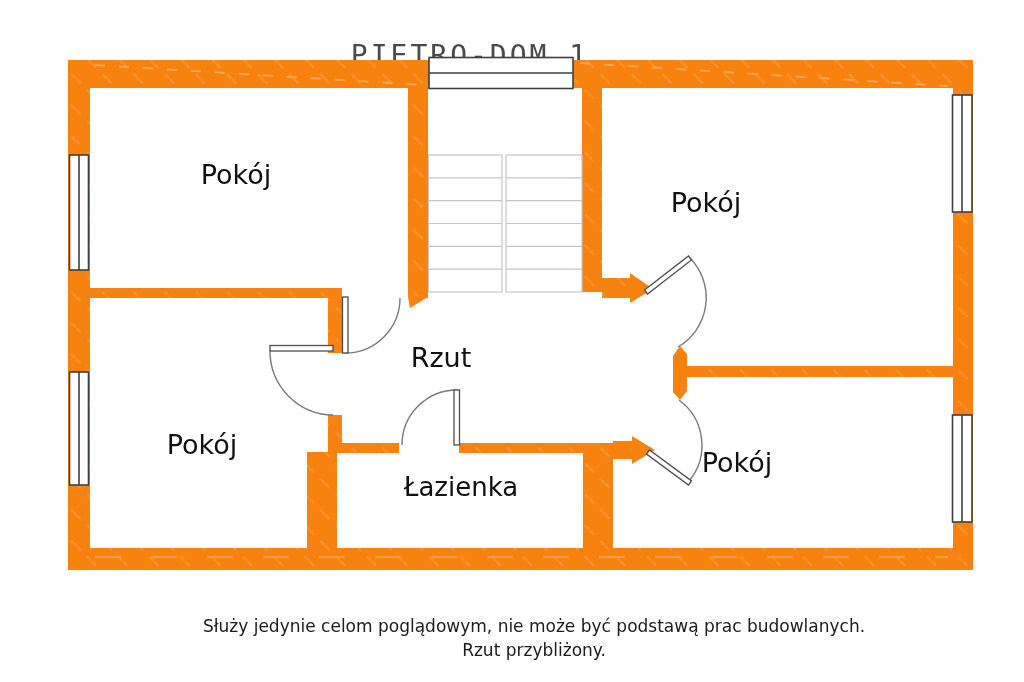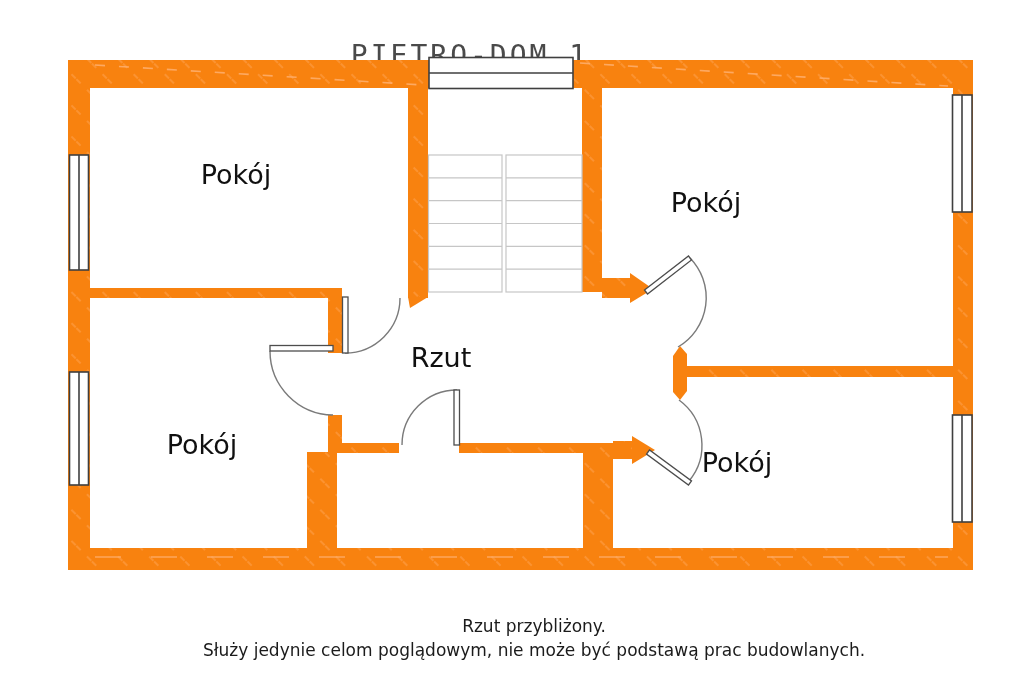--- a/index.html
+++ b/index.html
@@ -162,19 +162,20 @@
         <polygon points="649.5,450 646.5,454 688.5,485 691.5,481" fill="#ffffff" stroke="#4d4d4d" stroke-width="1.3"></polygon>
       </g>
     </g>
   </svg>
 
   <div class="room-label" style="left:236px; top:174px;">Pokój</div>
   <div class="room-label" style="left:706px; top:202px;">Pokój</div>
   <div class="room-label" style="left:202px; top:444px;">Pokój</div>
   <div class="room-label" style="left:737px; top:462px;">Pokój</div>
   <div class="room-label" style="left:441px; top:357px;">Rzut</div>
+  <div class="room-label small" style="left:461px; top:487px;">Łazienka</div>
 
   <div class="footer">
+    <div>Służy jedynie celom poglądowym, nie może być podstawą prac budowlanych.</div>
     <div>Rzut przybliżony.</div>
-    <div>Służy jedynie celom poglądowym, nie może być podstawą prac budowlanych.</div>
   </div>
 
 </div>
 
 </body></html>

